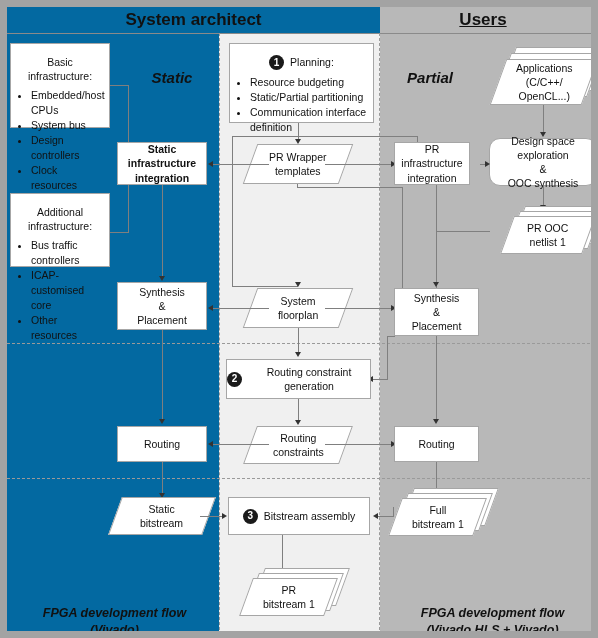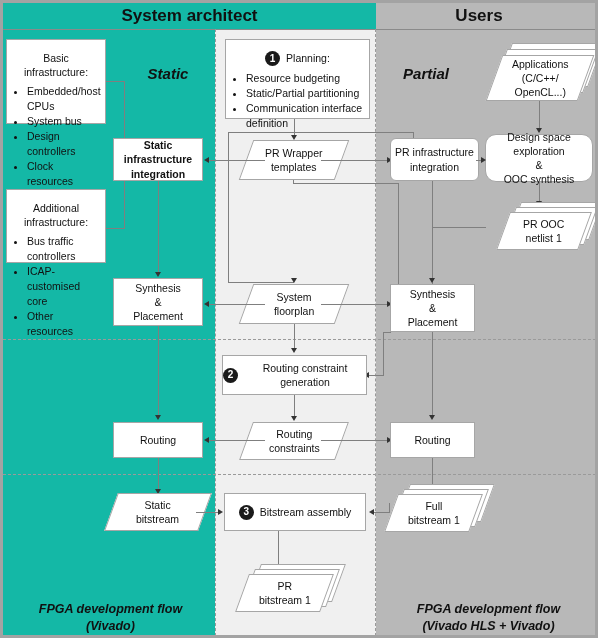--- a/index.html
+++ b/index.html
@@ -1,32 +1,32 @@
 <!DOCTYPE html>
 <html><head>
 <meta charset="utf-8">
 <style>
   html,body{margin:0;padding:0;background:#fff;}
   body{font-family:"Liberation Sans", sans-serif;}
   #page{position:relative;width:598px;height:638px;overflow:hidden;
-        border:3px solid #a3a3a3;box-sizing:border-box;background:#14b8a6;}
+        border:7px solid #a3a3a3;box-sizing:border-box;background:#0369a1;}
 
   
   .band-users{position:absolute;left:373px;top:0;width:225px;height:638px;background:#b8b8b8;}
   .band-mid{position:absolute;left:212px;top:26px;width:161px;height:612px;background:#f0f0f0;}
 
   
   .vdash{position:absolute;top:0;width:0;height:638px;border-left:1px dashed #9a9a9a;}
   .hdash{position:absolute;left:0;width:598px;height:0;border-top:1px dashed #9a9a9a;}
 
   
   .col-title{position:absolute;font-weight:bold;font-size:17px;color:#111;
              text-align:center;top:3px;}
   #t-sysarch{left:0;width:373px;}
-  #t-users{left:373px;width:206px;}
+  #t-users{left:373px;width:206px;text-decoration:underline;}
 
   
   .stage-lbl{position:absolute;font-style:italic;font-weight:bold;font-size:15px;color:#111;text-align:center;}
 
   
   .foot-lbl{position:absolute;text-align:center;font-style:italic;font-weight:bold;font-size:12.5px;color:#111;line-height:1.35;}
   .foot-lbl.big{font-style:normal;font-size:12px;margin-top:34px;}
 
   
   .box{position:absolute;background:#fff;border:1px solid #a6a6a6;
@@ -143,21 +143,21 @@
 
   <div class="ln lnh" style="left:225px;top:129px;width:186px;"></div>
   <div class="ln lnv" style="left:225px;top:129px;height:150px;"></div>
   <div class="ln lnh" style="left:225px;top:279px;width:66px;"></div>
   <div class="ln lnv" style="left:410px;top:129px;height:10px;"></div>
 
   <div class="ln lnh" style="left:290px;top:180px;width:106px;"></div>
   <div class="ln lnv" style="left:290px;top:177px;height:4px;"></div>
   <div class="ln lnv" style="left:395px;top:180px;height:110px;"></div>
 
-  <div class="box" style="left:387px;top:135px;width:89px;height:43px;border-radius:6px;">
+  <div class="box" style="left:387px;top:135px;width:76px;height:43px;">
     <span>
       <span>PR infrastructure</span><br>
       <span>integration</span>
     </span>
   </div>
 
   <div class="ln lnv" style="left:429px;top:178px;height:103px;"></div>
   <div class="arr arr-d" style="left:425.5px;top:275px;"></div>
 
   <div class="para stackbg" style="left:501px;top:40px;width:92px;height:44px;"></div>

